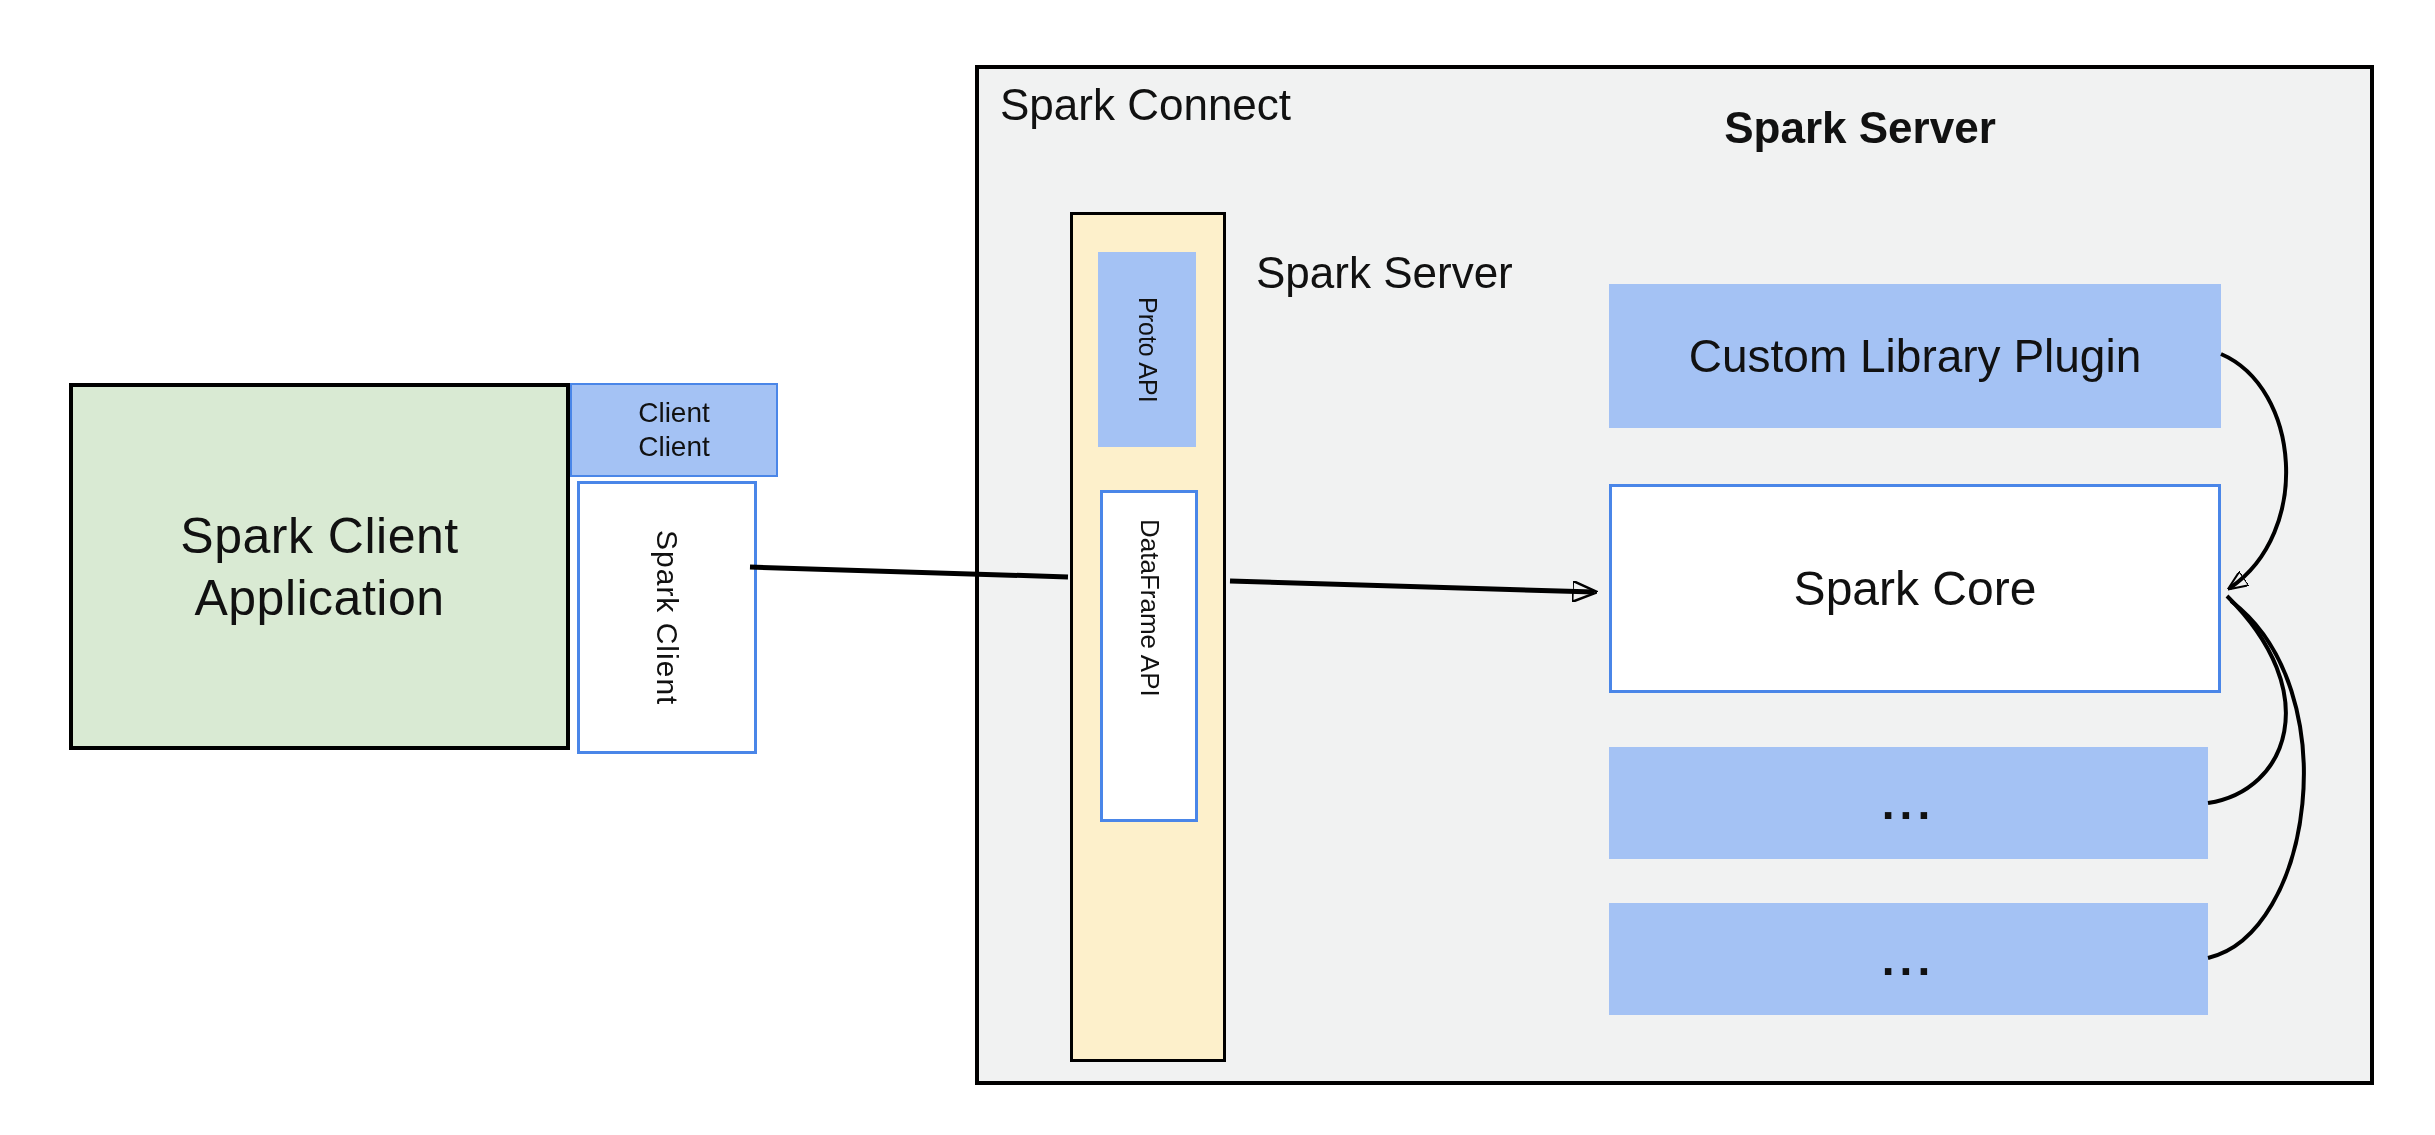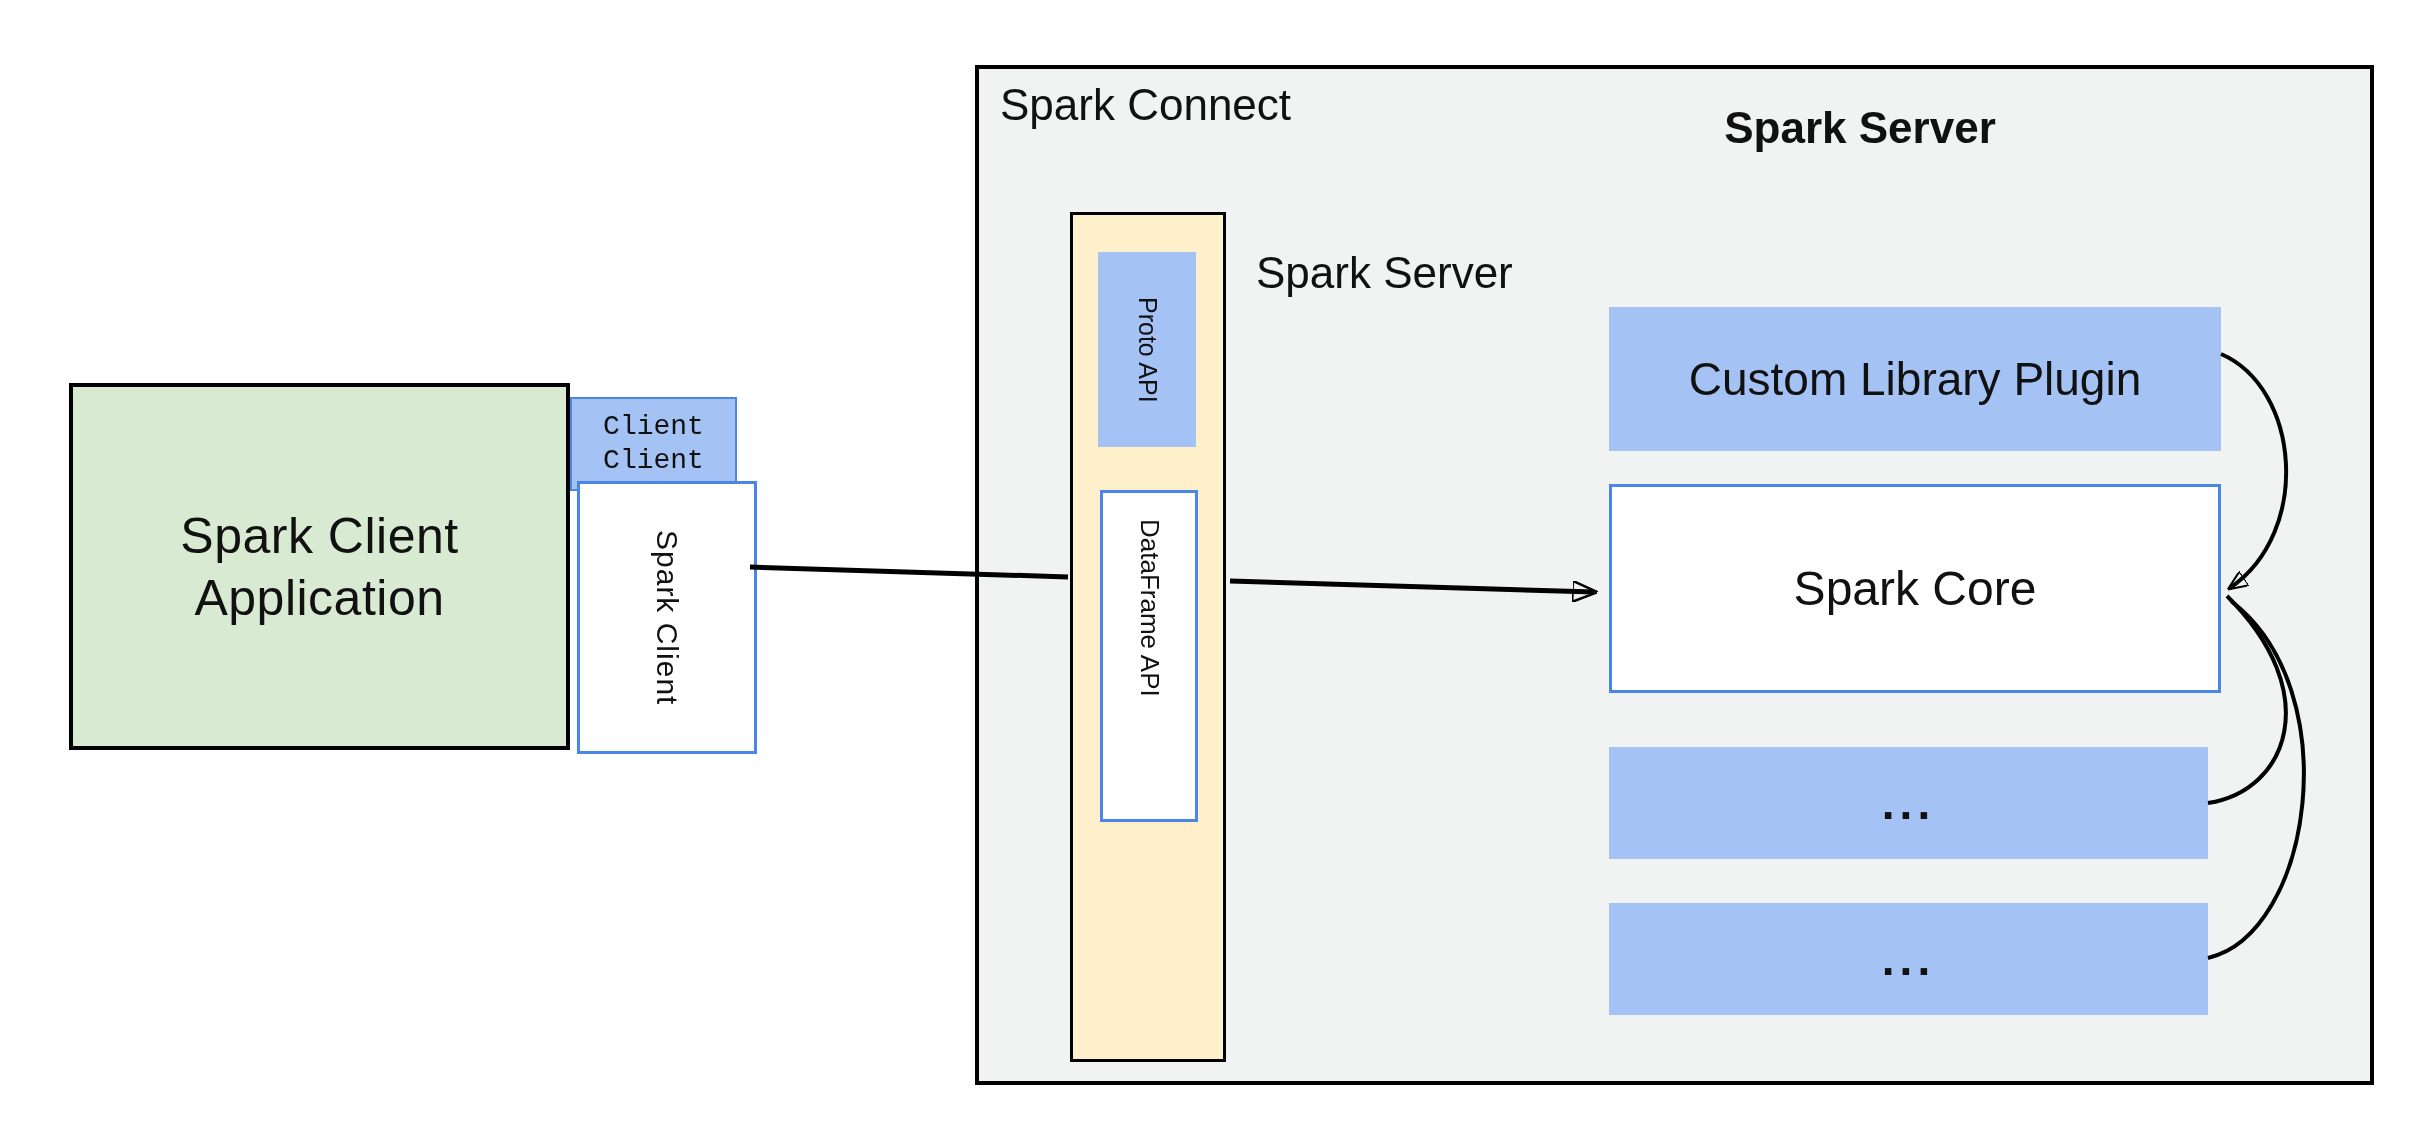--- a/index.html
+++ b/index.html
@@ -12,23 +12,23 @@
   body{font-family:"Liberation Sans", sans-serif; color:var(--text-color);}
   .canvas{position:relative; width:2435px; height:1135px; background:var(--background); overflow:hidden;}
   .abs{position:absolute;}
   .box{position:absolute;}
   .center{display:flex; align-items:center; justify-content:center; text-align:center;}
 
   
   .green-box{left:69px; top:383px; width:501px; height:367px;
     background:var(--green-fill); border:4px solid #000;}
   .app-label{font-size:50px; line-height:62px; letter-spacing:.5px;}
-  .pkg-box{left:570px; top:397px; width:167px; height:94px;
+  .pkg-box{left:570px; top:383px; width:208px; height:94px;
     background:var(--blue-fill); border:2px solid var(--blue-border);
-    font-size:28px; line-height:34px;font-family:Liberation Mono, monospace;}
+    font-size:28px; line-height:34px;}
   .client-box{left:577px; top:481px; width:180px; height:273px;
     background:#fff; border:3px solid var(--blue-border);}
   .vtext{writing-mode:vertical-rl; text-orientation:mixed; white-space:nowrap;}
   .client-box .vtext{font-size:30px; letter-spacing:1px;}
 
   
   .gray-box{left:975px; top:65px; width:1399px; height:1020px;
     background:var(--gray-fill); border:4px solid #000;}
   .connect-label{left:1000px; top:76px; width:350px; font-size:44px; line-height:58px; }
   .server-title{left:1660px; top:103px; width:400px; font-size:44px; font-weight:bold; text-align:center;}
@@ -39,21 +39,21 @@
   .proto-box{left:1098px; top:252px; width:98px; height:195px; background:var(--blue-fill);}
   .proto-box .vtext{font-size:25px;}
   .dataframe-box{left:1100px; top:490px; width:98px; height:332px;
     background:#fff; border:3px solid var(--blue-border);
     display:flex; justify-content:center; align-items:flex-start; padding-top:26px;}
   .dataframe-box .vtext{font-size:26px;}
   .library-label{left:1256px; top:244px; width:330px; font-size:44px; line-height:58px; text-align:left;}
 
   
   .plugin-box{left:1609px; top:284px; width:612px; height:144px;
-    background:var(--blue-fill); font-size:46px;margin-top:23px;}
+    background:var(--blue-fill); font-size:46px;}
   .core-box{left:1609px; top:484px; width:612px; height:209px;
     background:#fff; border:3px solid var(--blue-border); font-size:48px;text-align:center;}
   .dots-box{width:599px; height:112px; background:var(--blue-fill);
     font-size:46px; font-weight:bold; letter-spacing:5px;}
   .dots-box-1{left:1609px; top:747px;}
   .dots-box-2{left:1609px; top:903px;}
 
   .arrows{position:absolute; left:0; top:0; width:2435px; height:1135px; pointer-events:none;}
   .arrows path{fill:none; stroke:var(--line-color);}
 </style>

